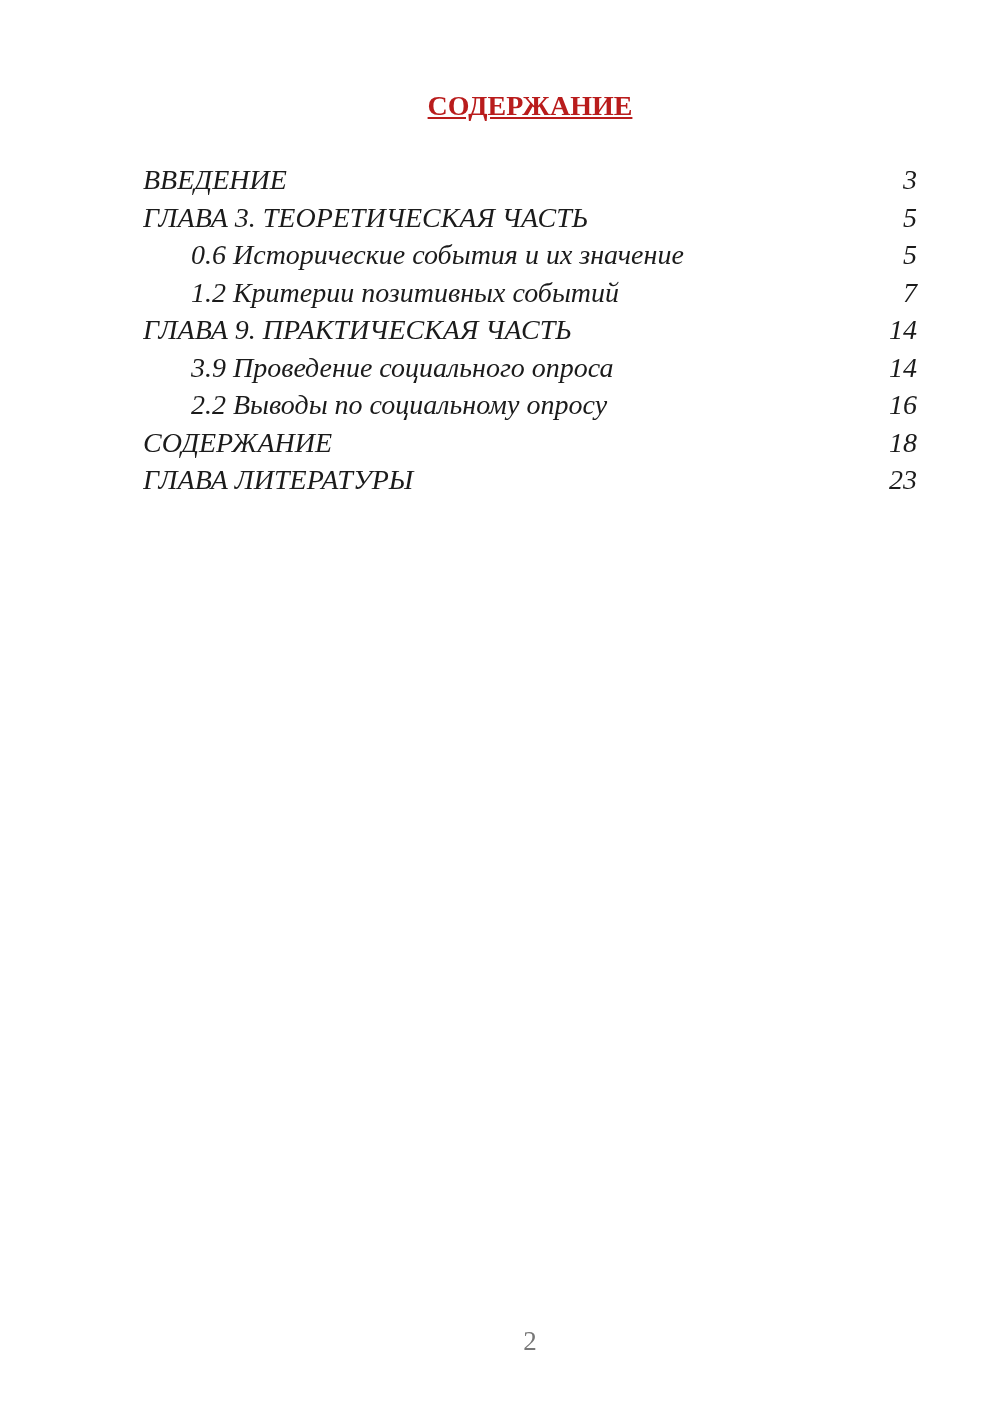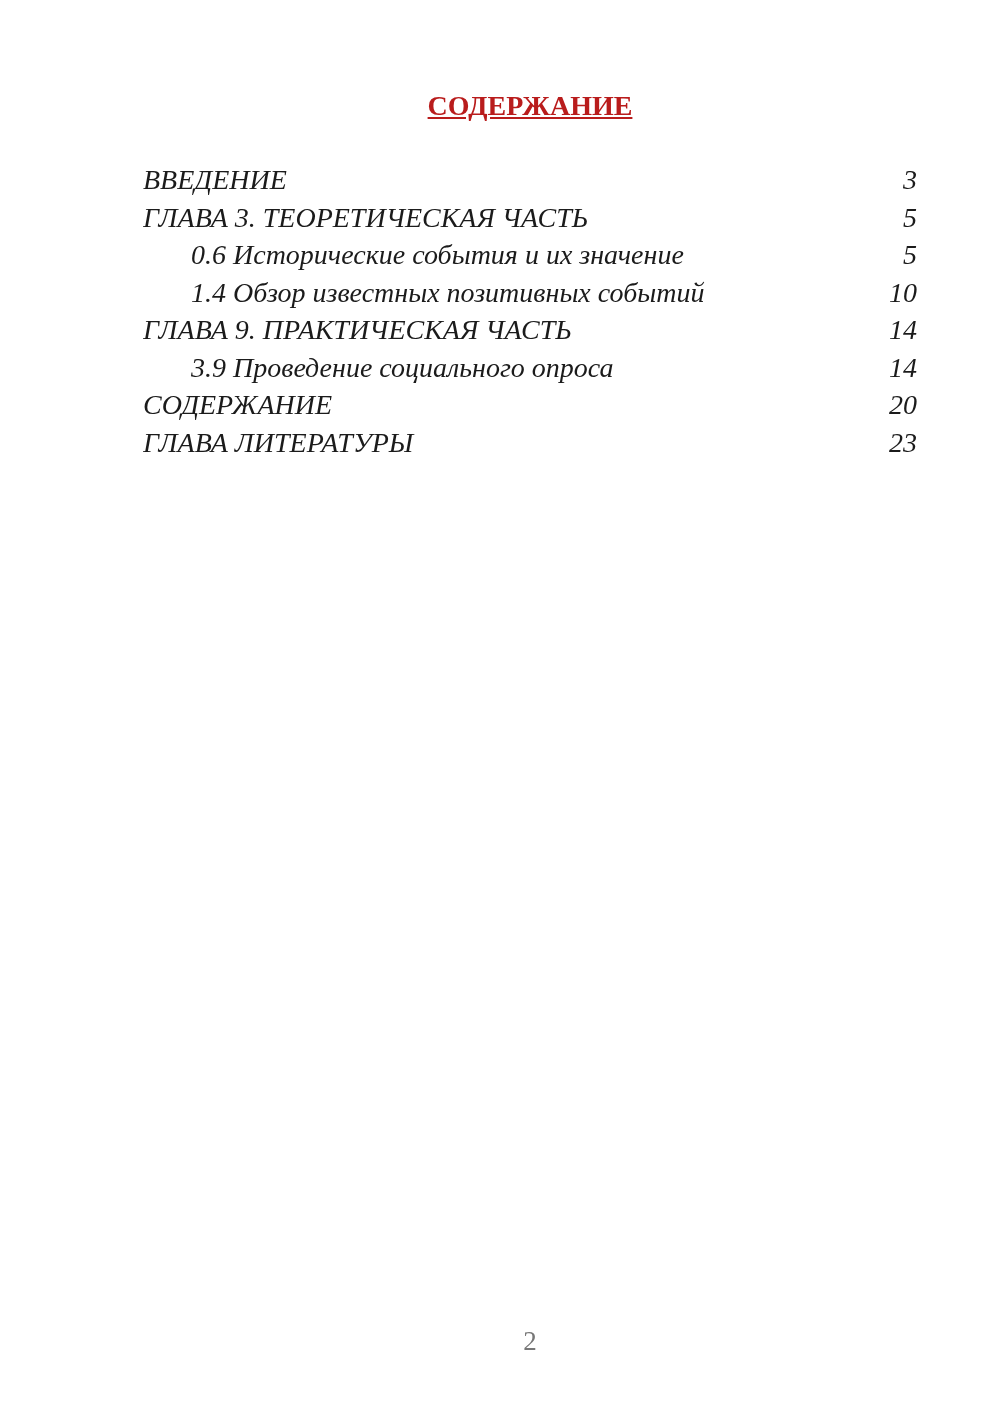--- a/index.html
+++ b/index.html
@@ -81,34 +81,38 @@
       </div>
       <div class="toc-row lvl0">
         <span class="toc-label">ГЛАВА 3. ТЕОРЕТИЧЕСКАЯ ЧАСТЬ</span>
         <span class="toc-page">5</span>
       </div>
       <div class="toc-row lvl1">
         <span class="toc-label">0.6 Исторические события и их значение</span>
         <span class="toc-page">5</span>
       </div>
       <div class="toc-row lvl1">
-        <span class="toc-label">1.4 Обзор известных позитивных событий</span>
-        <span class="toc-page">10</span>
+        <span class="toc-label">1.2 Критерии позитивных событий</span>
+        <span class="toc-page">7</span>
       </div>
       <div class="toc-row lvl0">
         <span class="toc-label">ГЛАВА 9. ПРАКТИЧЕСКАЯ ЧАСТЬ</span>
         <span class="toc-page">14</span>
       </div>
       <div class="toc-row lvl1">
         <span class="toc-label">3.9 Проведение социального опроса</span>
         <span class="toc-page">14</span>
       </div>
+      <div class="toc-row lvl1">
+        <span class="toc-label">2.2 Выводы по социальному опросу</span>
+        <span class="toc-page">16</span>
+      </div>
       <div class="toc-row lvl0">
         <span class="toc-label">СОДЕРЖАНИЕ</span>
-        <span class="toc-page">20</span>
+        <span class="toc-page">18</span>
       </div>
       <div class="toc-row lvl0">
         <span class="toc-label">ГЛАВА ЛИТЕРАТУРЫ</span>
         <span class="toc-page">23</span>
       </div>
     </div>
 
   <div class="footer-page-number">2</div>
 
 </div>

